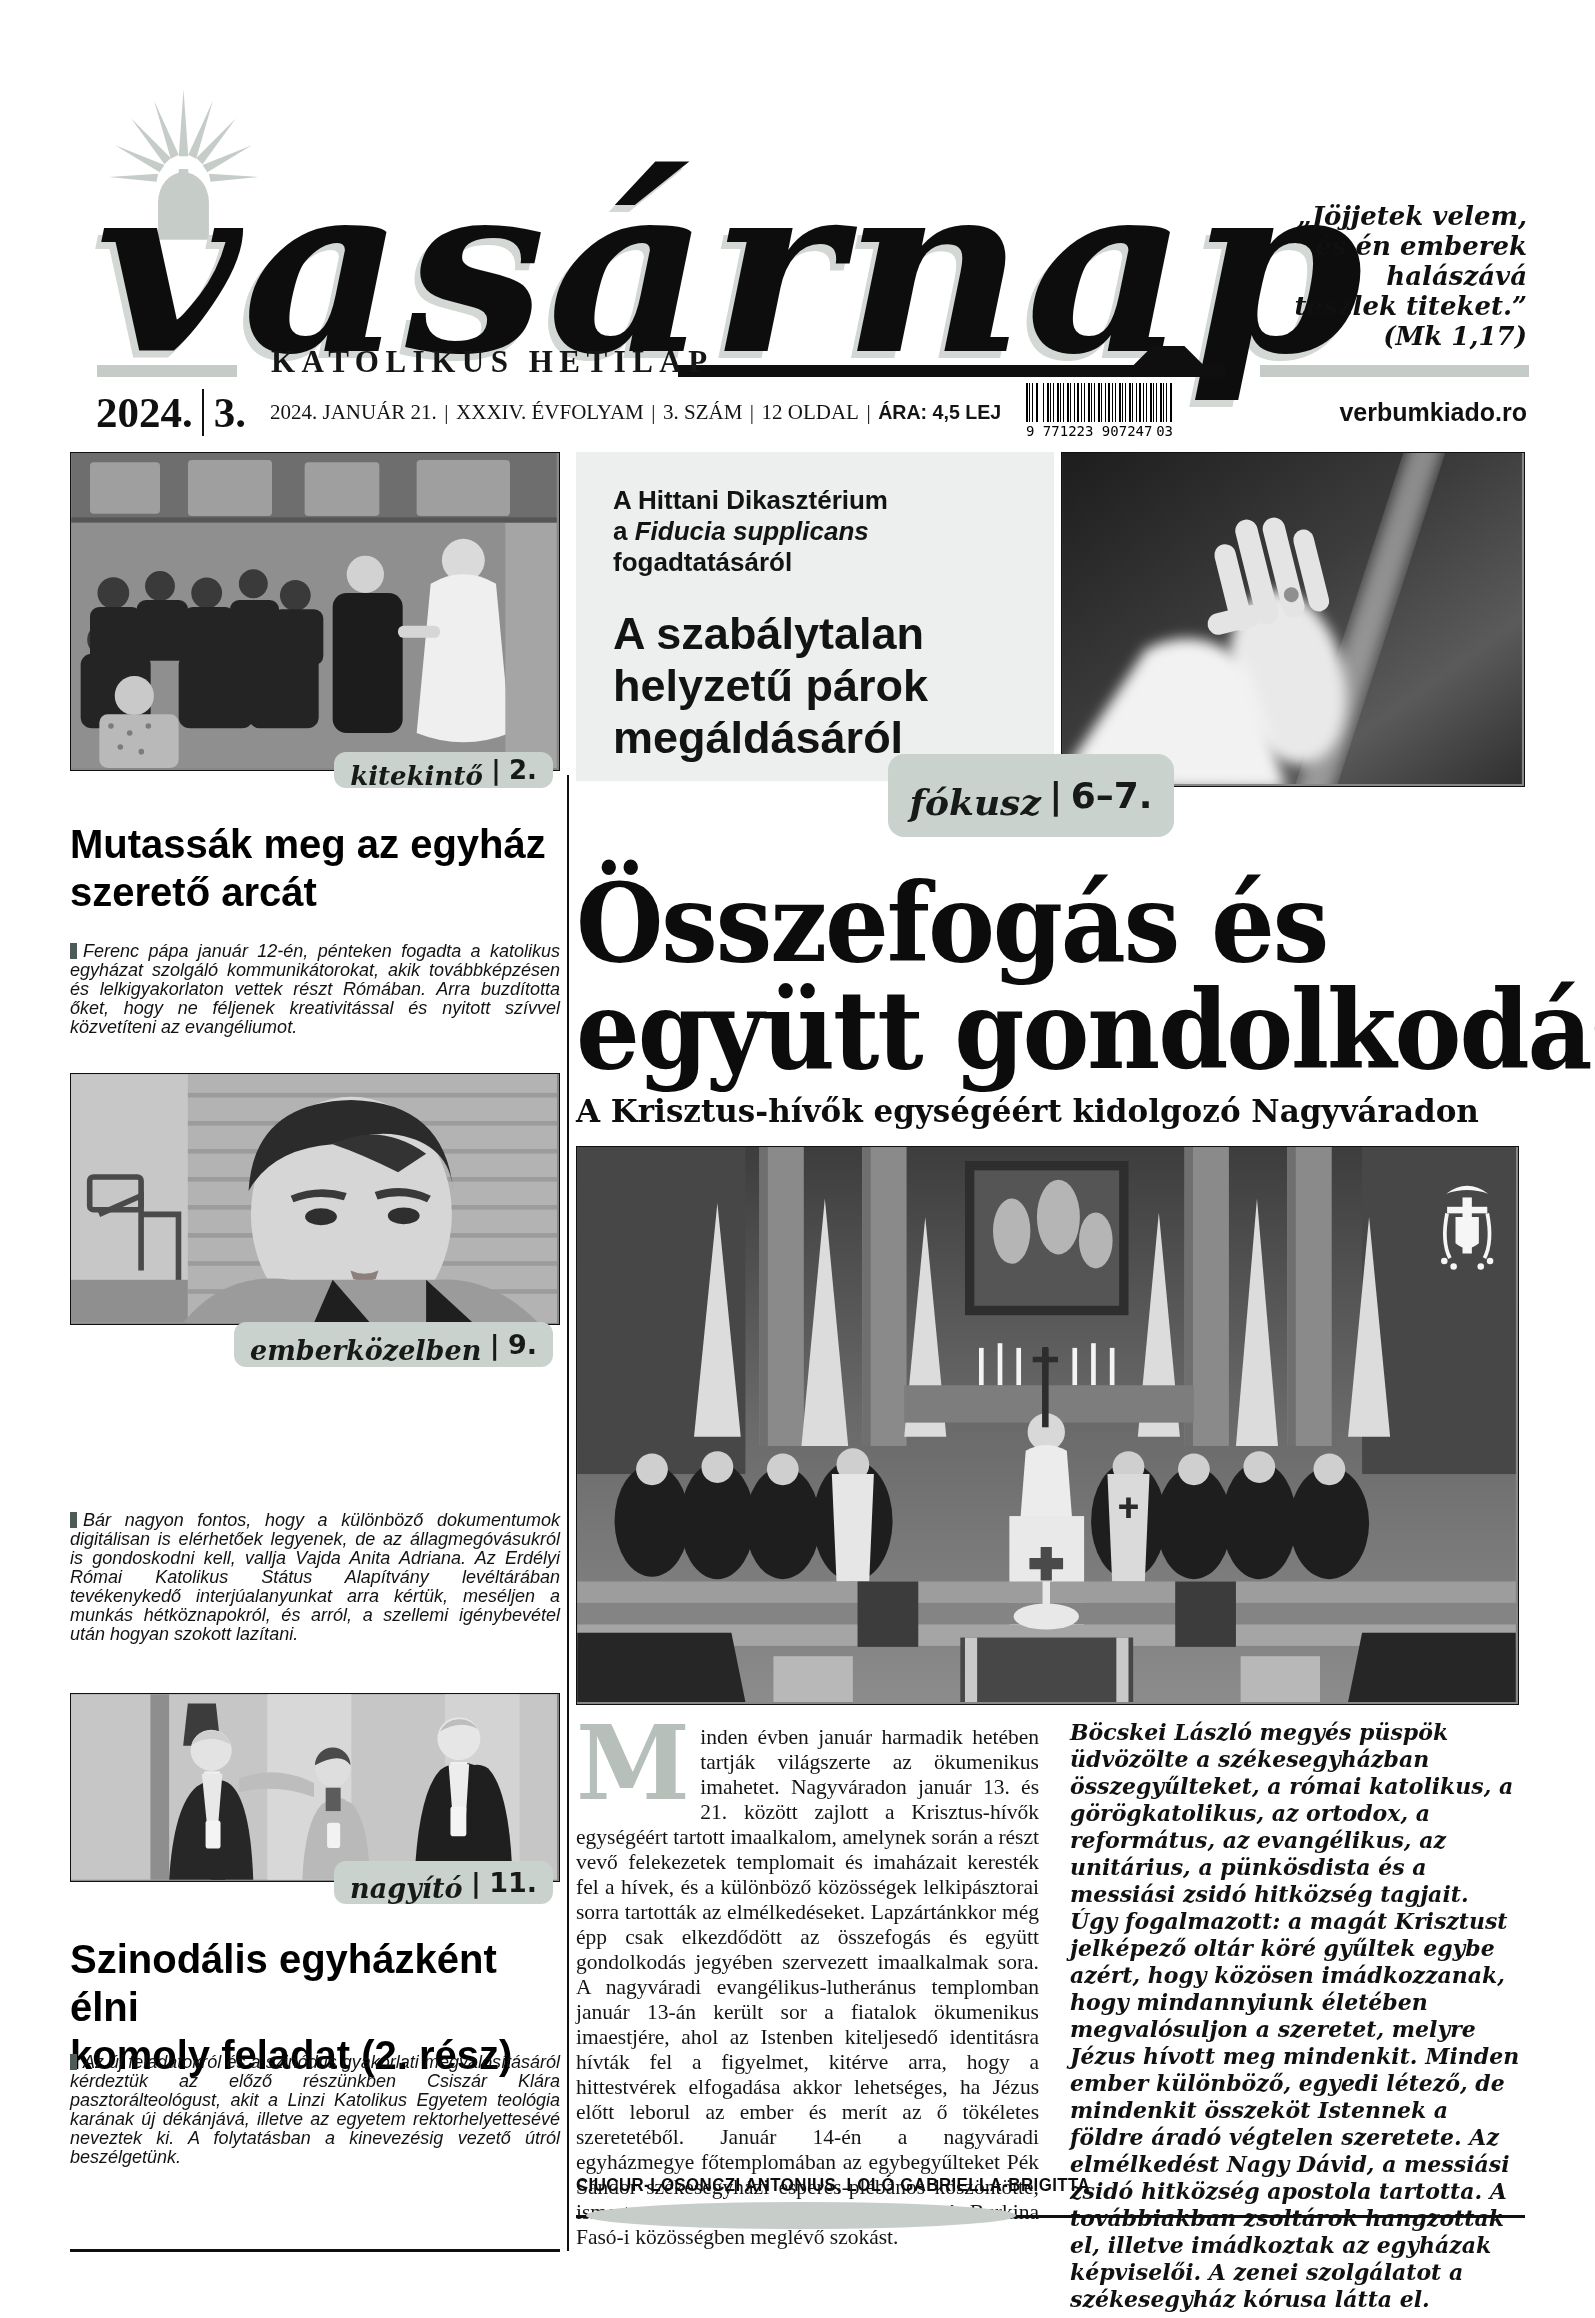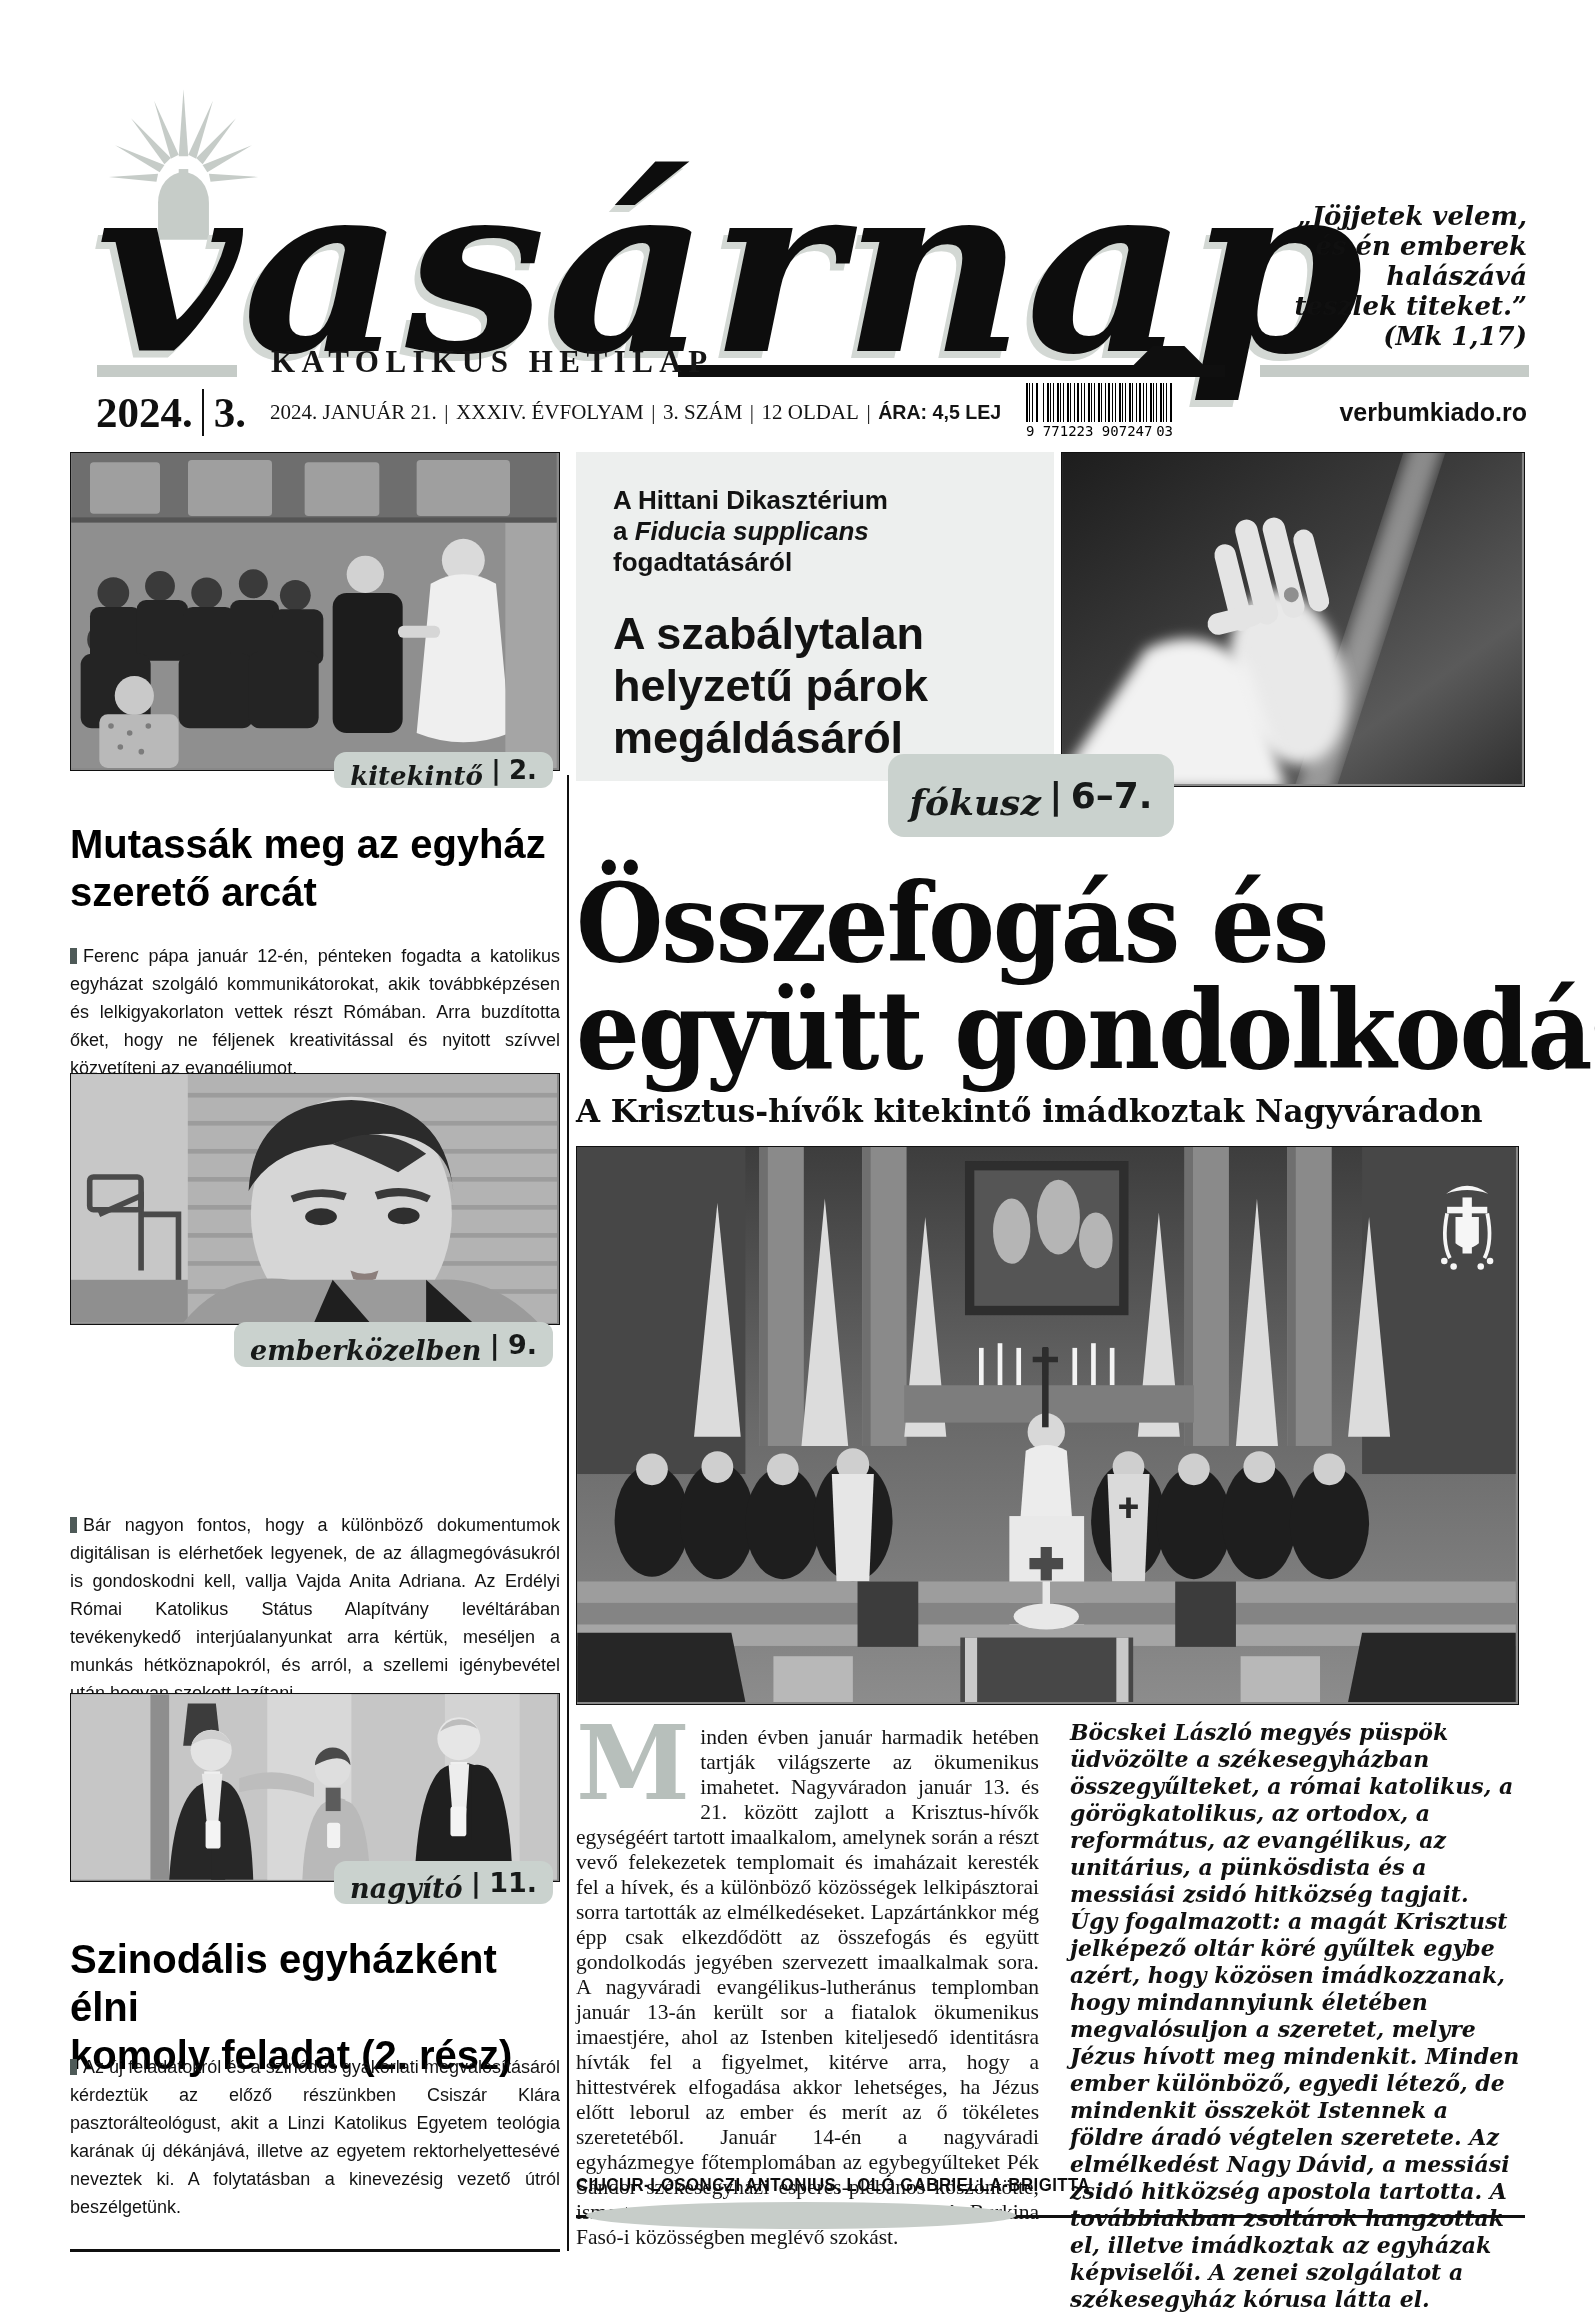--- a/index.html
+++ b/index.html
@@ -24,21 +24,21 @@
   .barcode-digits { font-family:"DejaVu Sans Mono",monospace; font-size:14px; display:flex; justify-content:space-between; padding-top:0.9px; color:#000; }
 
   
   .tag { background:#cad2ce; border-radius:12px; display:flex; align-items:center; padding:4.7px 16px; color:#171a19; white-space:nowrap; }
   .tag .lab { font-family:"DejaVu Serif",serif; font-style:italic; font-weight:bold;margin-top:12px; }
   .tag .bar { font-family:"DejaVu Sans",sans-serif; font-weight:bold; margin:0 8.4px; }
   .tag .pg { font-family:"DejaVu Sans",sans-serif; font-weight:bold; }
 
   
   .h-sage { font-family:Liberation Sans, sans-serif; font-weight:bold; font-size:40px; line-height:48px; color:#000000; }
-  .body-sans { font-family:"Liberation Sans",sans-serif; font-size:18px; line-height:28px; text-align:justify; color:#121212; }
+  .body-sans { font-family:"Liberation Sans",sans-serif; font-size:18px; line-height:19px; text-align:justify; color:#121212;font-style:italic; }
   .lead-mark { display:inline-block; width:6.5px; height:16px; background:#4e5a58; margin-right:6.5px; vertical-align:-1.9px; }
 
   
   .teaser { background:#edefee; }
   .kicker { font-family:"Liberation Sans",sans-serif; font-weight:bold; font-size:26px; line-height:31px; color:#131313; }
   .kicker .it { font-style:italic; }
   .teaser-title { font-family:"Liberation Sans",sans-serif; font-weight:bold; font-size:45px; line-height:52px; color:#131313; }
 
   
   .headline { font-family:"DejaVu Serif",serif; font-weight:bold; font-size:108px; line-height:107px; letter-spacing:-2.3px; color:#0c0c0c; transform:scaleX(0.93); transform-origin:left top; white-space:nowrap; }
@@ -333,21 +333,21 @@
   </div>
   <div class="abs body-sans" style="left:70px;top:2053px;width:490px;">
     <span class="lead-mark"></span><span>Az új feladatokról és a szinódus gyakorlati megvalósításáról kérdeztük az előző részünkben Csiszár Klára pasztorálteológust, akit a Linzi Katolikus Egyetem teológia karának új dékánjává, illetve az egyetem rektorhelyettesévé neveztek ki. A folytatásban a kinevezésig vezető útról beszélgetünk.</span>
   </div>
   <div class="abs rule" style="left:70px;top:2249px;width:490px;height:2.8px;"></div>
 
   <div class="abs headline" style="left:576px;top:870px;">
     <div>Összefogás és</div>
     <div>együtt gondolkodás</div>
   </div>
-  <div class="abs subtitle" style="left:576px;top:1093px;">A Krisztus-hívők kitekintő imádkoztak Nagyváradon</div>
+  <div class="abs subtitle" style="left:576px;top:1093px;">A Krisztus-hívők egységéért kidolgozó Nagyváradon</div>
 
   <div class="abs photo" style="left:576px;top:1146px;width:943px;height:559px;">
     <svg width="939" height="555" viewBox="0 0 2009 1188">
       <defs>
         <linearGradient id="cb" x1="0" y1="0" x2="0" y2="1">
           <stop offset="0" stop-color="#3d3d3d"></stop>
             <stop offset="0.5" stop-color="#6a6a6a"></stop>
             <stop offset="1" stop-color="#8c8c8c"></stop>
         </linearGradient>
       </defs>

